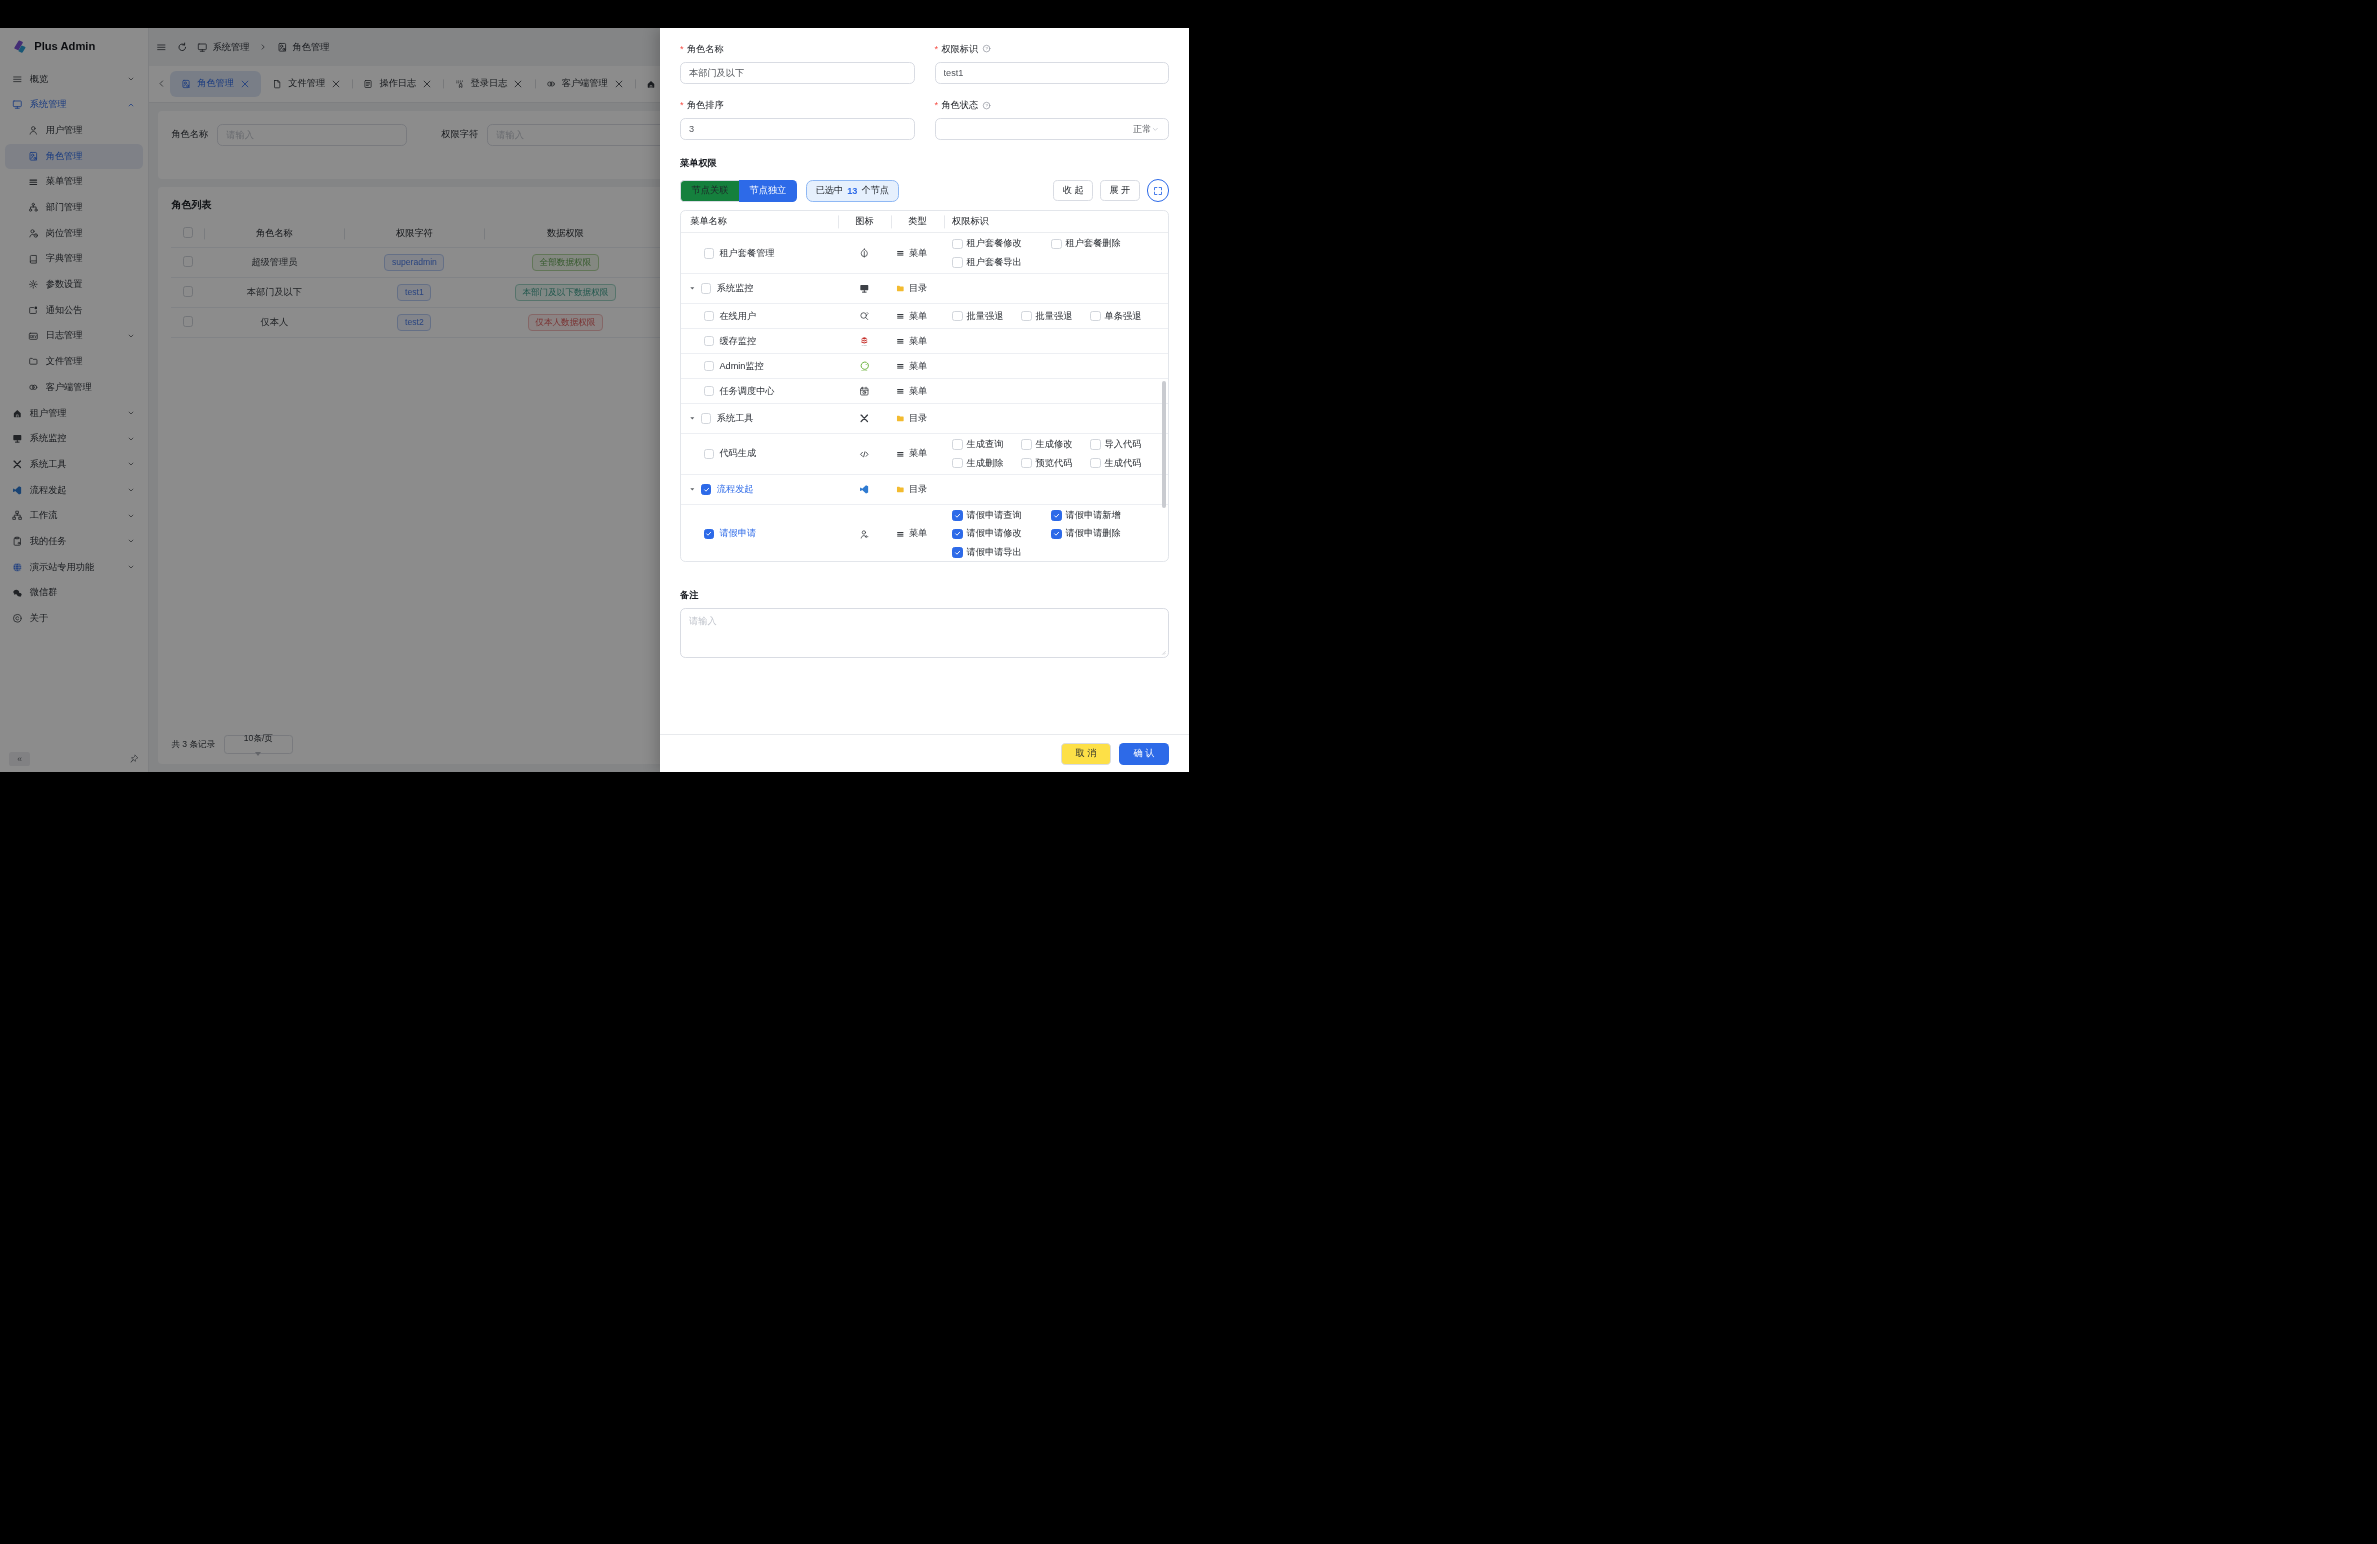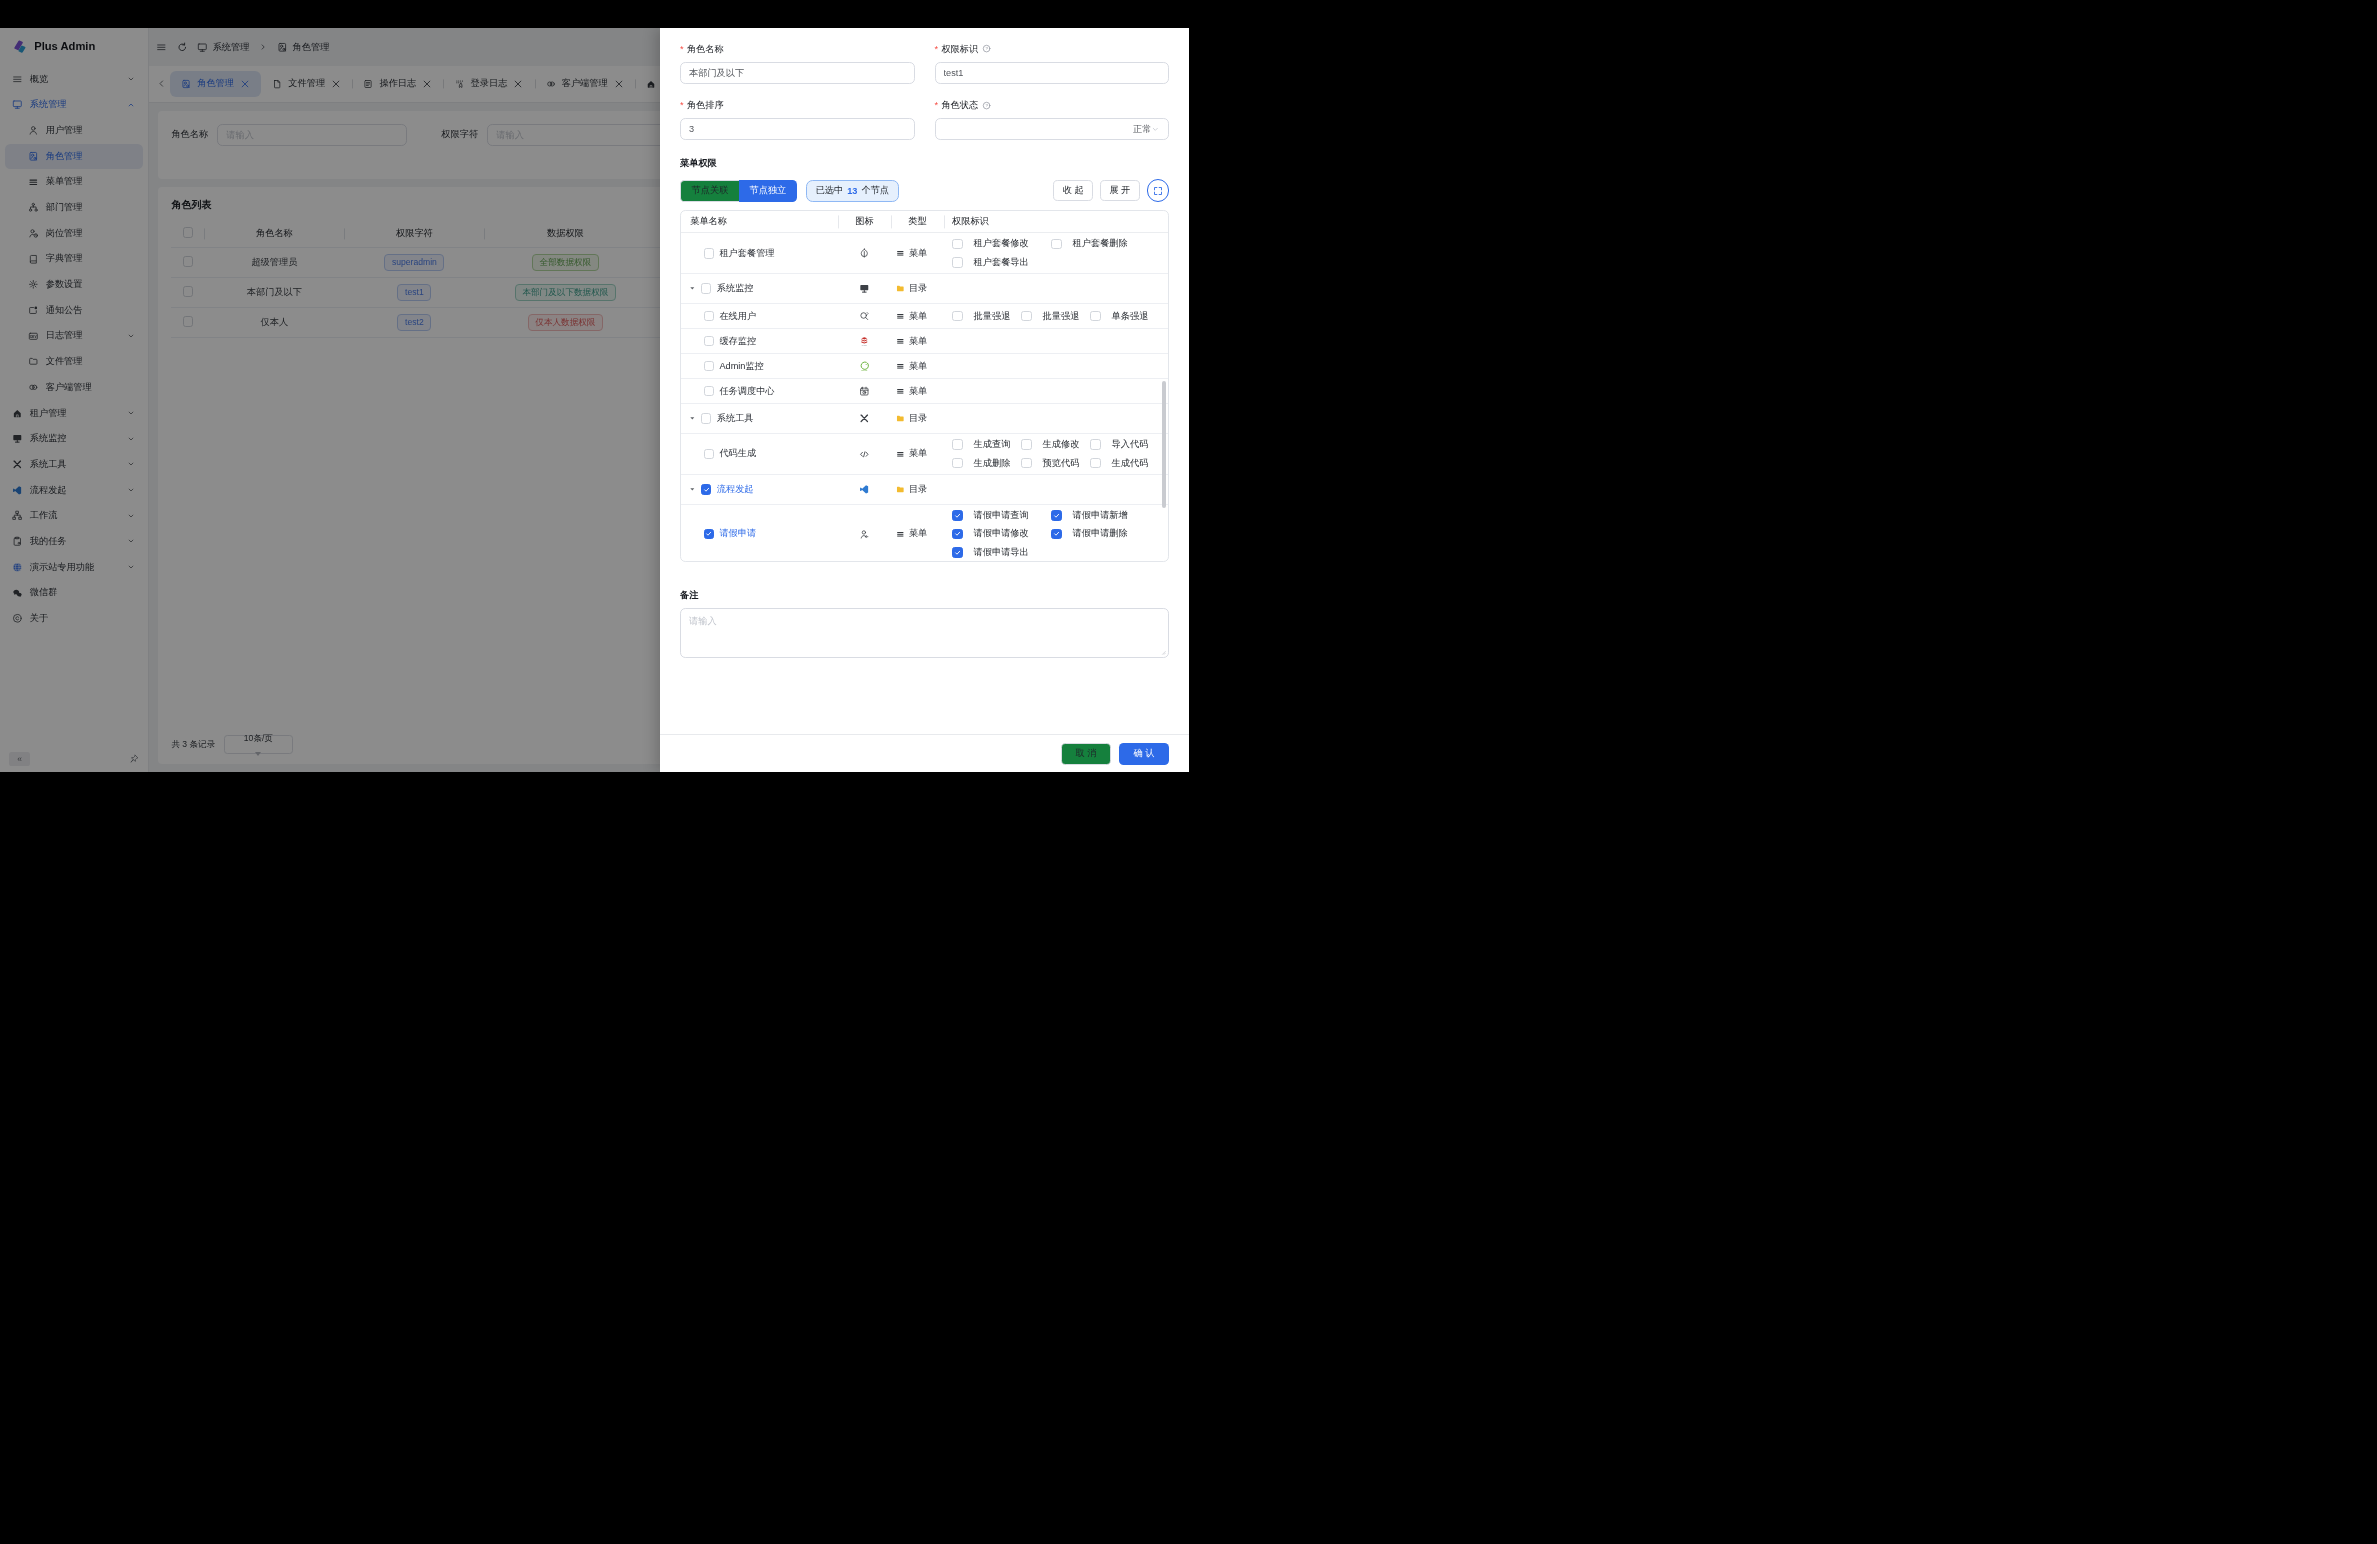--- a/index.html
+++ b/index.html
@@ -123,32 +123,32 @@
   .trow.dir { min-height:30px; }
   .cell-name { width:157px; display:flex; align-items:center; gap:5.3px; padding-left:8px; cursor:pointer; }
   .trow.level1 .cell-name { padding-left:22.5px; }
   .caret { width:6.6px; height:6.6px; color:#5f6368; }
   .t-name { color:#2b2f36; }
   .trow.checked .t-name { color:#2d6ae8; }
   .cell-icon { width:53px; display:flex; justify-content:center; color:#3c4046; }
   .cell-type { width:53px; display:flex; align-items:center; gap:4px; color:#2b2f36; padding-left:5.3px; }
   .cell-type .ic { width:8.6px; height:8.6px; color:#1f2329; }
   .cell-perms { flex:1; display:flex; flex-wrap:wrap; align-items:center; row-gap:5.3px; padding:4px 4px 4px 8px; }
-  .perm { display:flex; align-items:center; gap:11px; width:69px; height:13.2px; color:#1f2329; cursor:pointer;font-family:Liberation Serif, serif; }
+  .perm { display:flex; align-items:center; gap:4px; width:69px; height:13.2px; color:#1f2329; cursor:pointer;font-family:Liberation Serif, serif; }
   .perm.wide { width:99px; }
   .scroll-thumb { position:absolute; right:2px; top:170px; width:4px; height:127px; border-radius:2px; background:#c9cbd0; }
 
   .remark-label { margin-top:27px; font-weight:600; color:#16191f; }
   .remark-wrap { position:relative; margin-top:6.6px; }
   .remark-box { width:100%; height:50px; border:0.7px solid #d9dce3; border-radius:5.3px; padding:5.3px 8px; font-size:9.2px; font-family:inherit; color:#303133; resize:none; outline:none; display:block; }
   .remark-box::placeholder { color:#c0c4cc; }
   .resize-h { position:absolute; right:2.6px; bottom:3.3px; width:6.6px; height:6.6px; color:#a6abb3; }
   .d-footer { height:38px; border-top:0.7px solid #e8eaed; display:flex; align-items:center; justify-content:flex-end; gap:8px; padding:0 20px; flex:none; background:#fff; }
   .btn { height:22px; min-width:50px; padding:0 12px; border-radius:4.6px; display:inline-flex; align-items:center; justify-content:center; }
-  .btn.ghost { border:0.7px solid #d9dce3; background:#15803d; color:#1f2329; }
+  .btn.ghost { border:0.7px solid #d9dce3; background:#fde047; color:#1f2329; }
   .btn.primary { background:#2d6ae8; color:#fff; }
 </style>
 </head>
 <body>
 
 <div class="topbar" data-name="window-topbar"></div>
 
 <div class="layout" data-name="app-layout">
 
   <aside class="sidebar" data-name="sidebar">

